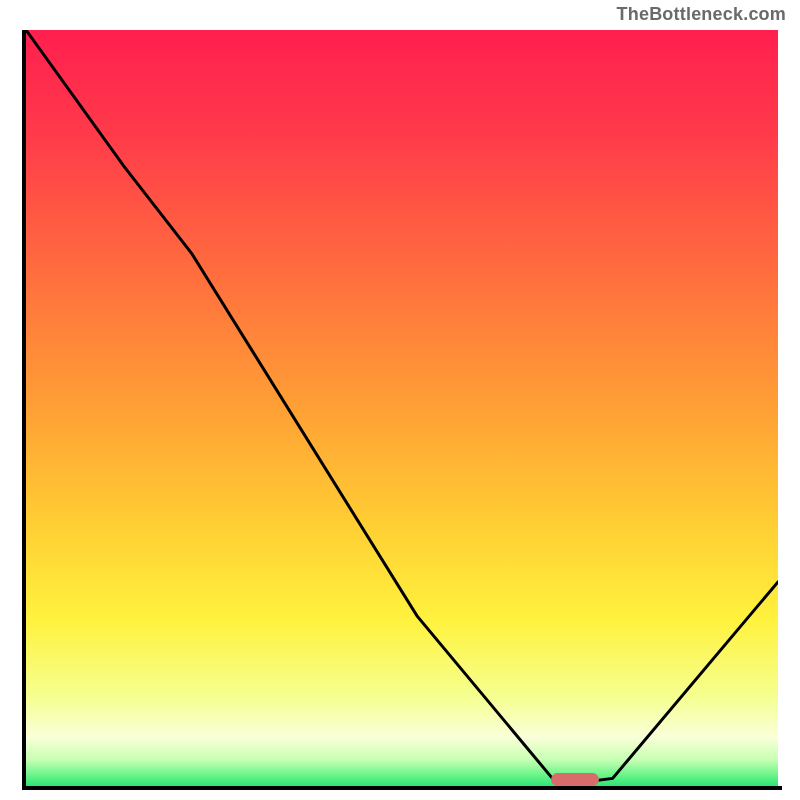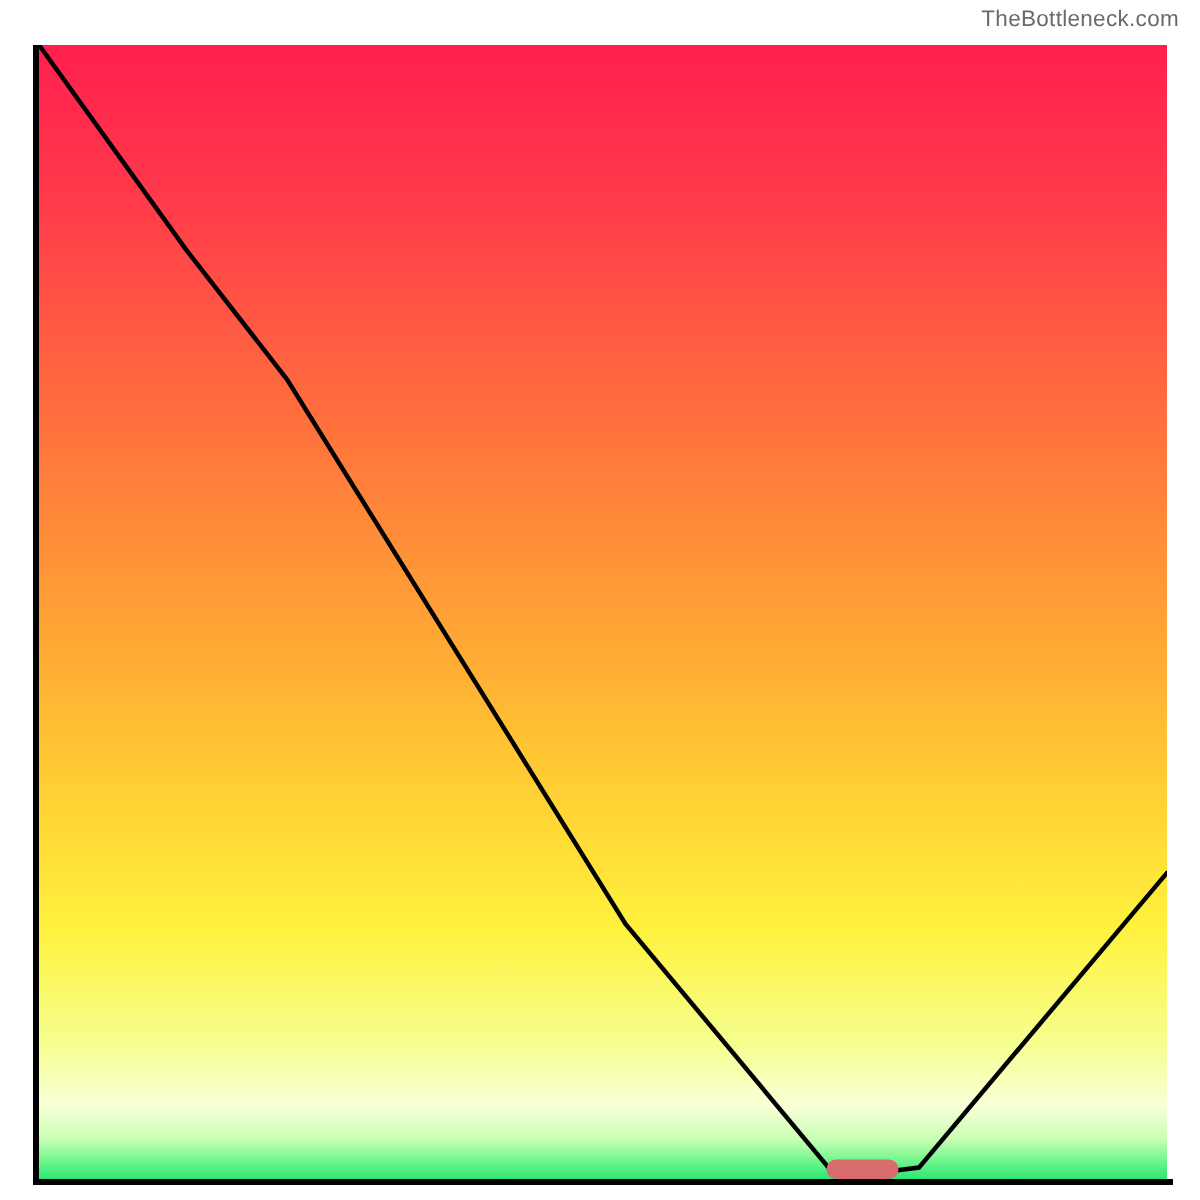--- a/index.html
+++ b/index.html
@@ -8,22 +8,22 @@
     width: 800px;
     height: 800px;
     background: #ffffff;
     font-family: Arial, Helvetica, sans-serif;
     position: relative;
   }
   .watermark {
     position: absolute;
     top: 4px;
     right: 14px;
-    font-size: 15px;
-    font-weight: normal;
+    font-size: 18px;
+    font-weight: bold;
     color: #6a6a6a;
     letter-spacing: 0.2px;
     z-index: 10;
   }
   .plot-frame {
     position: absolute;
     left: 22px;
     top: 30px;
     width: 760px;
     height: 760px;

